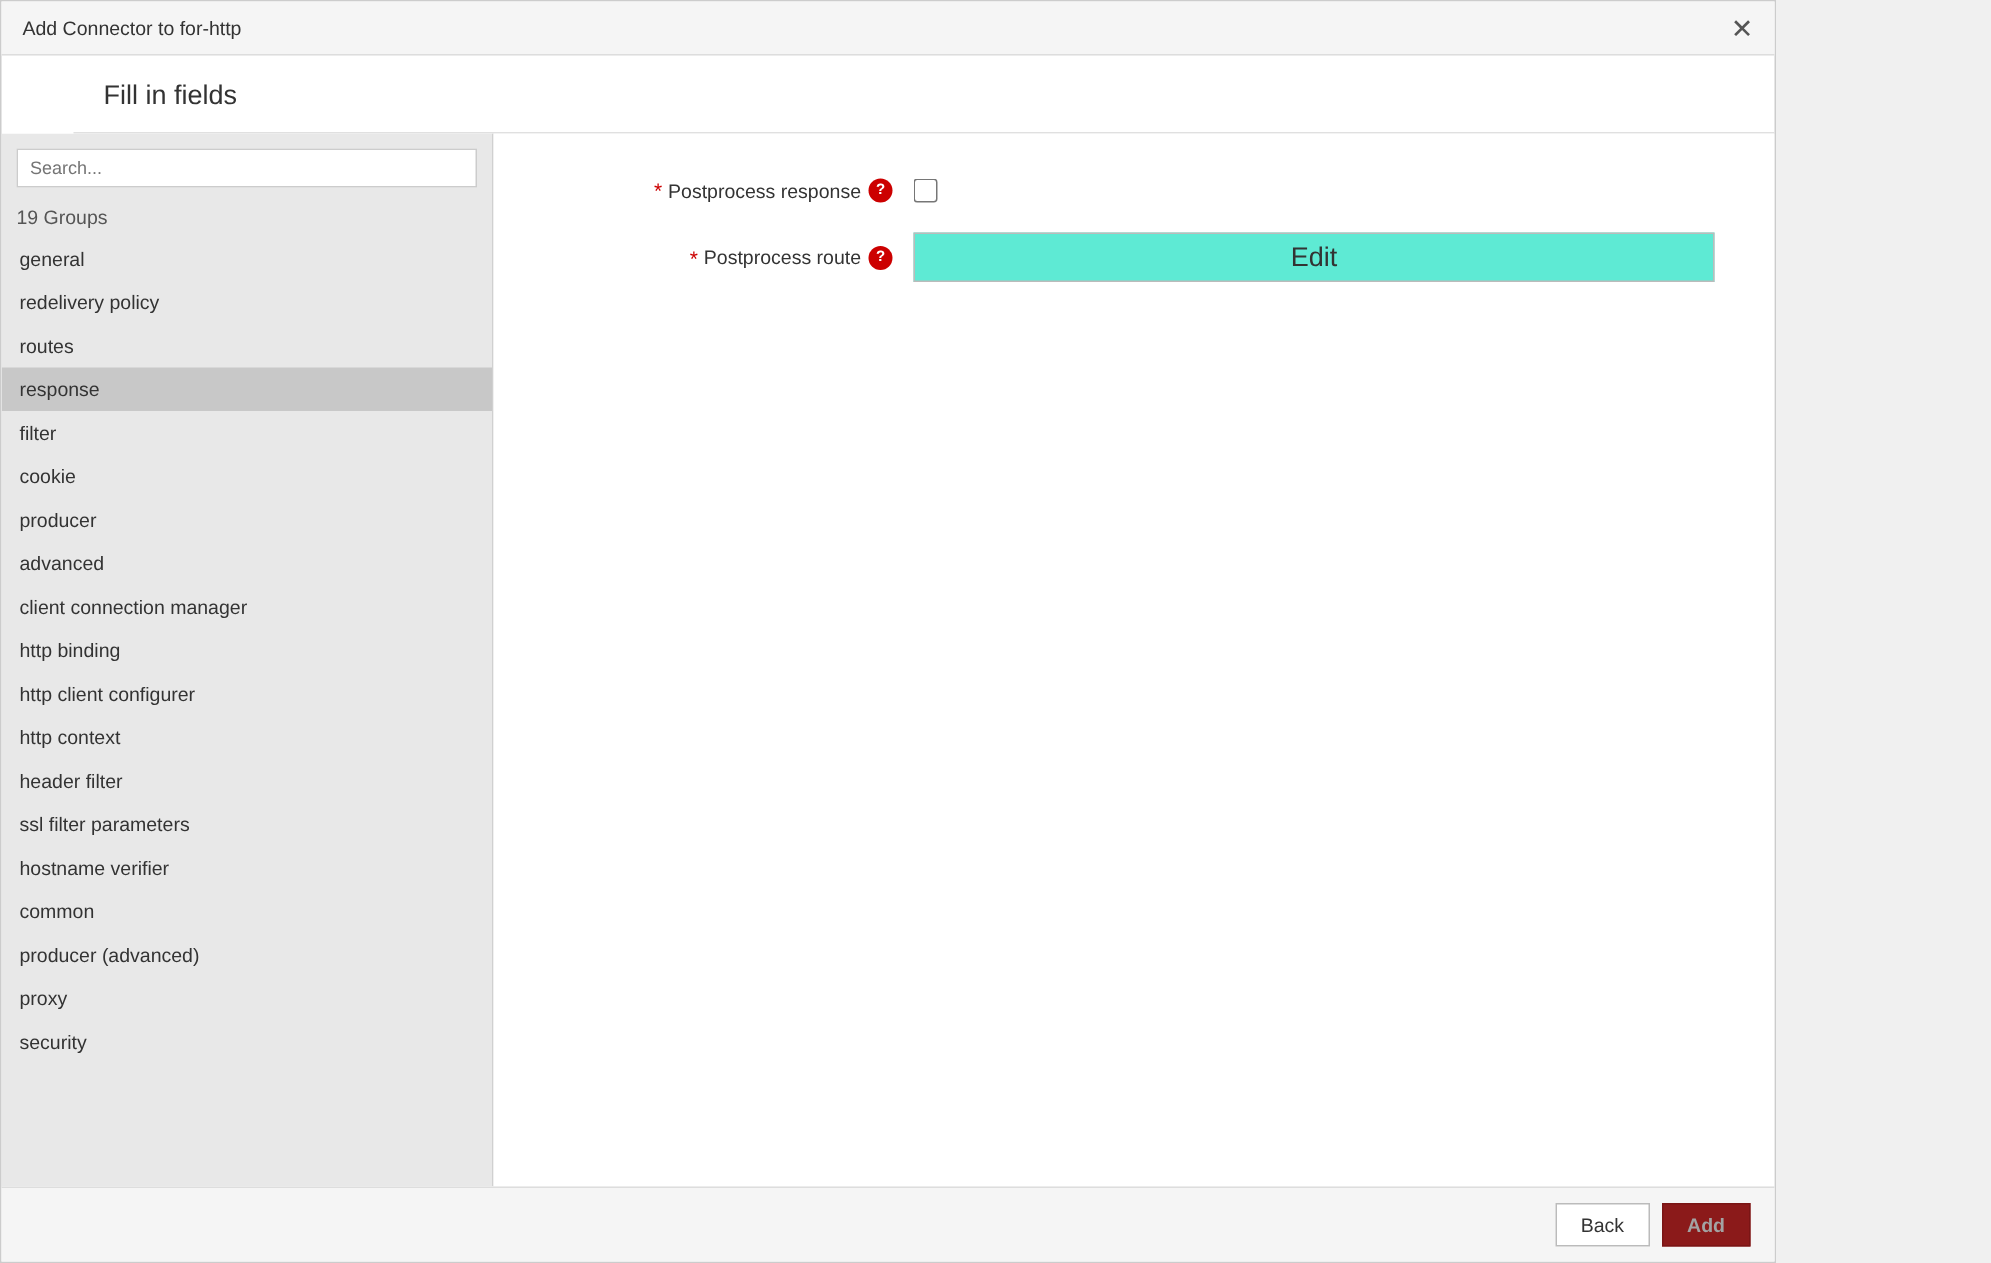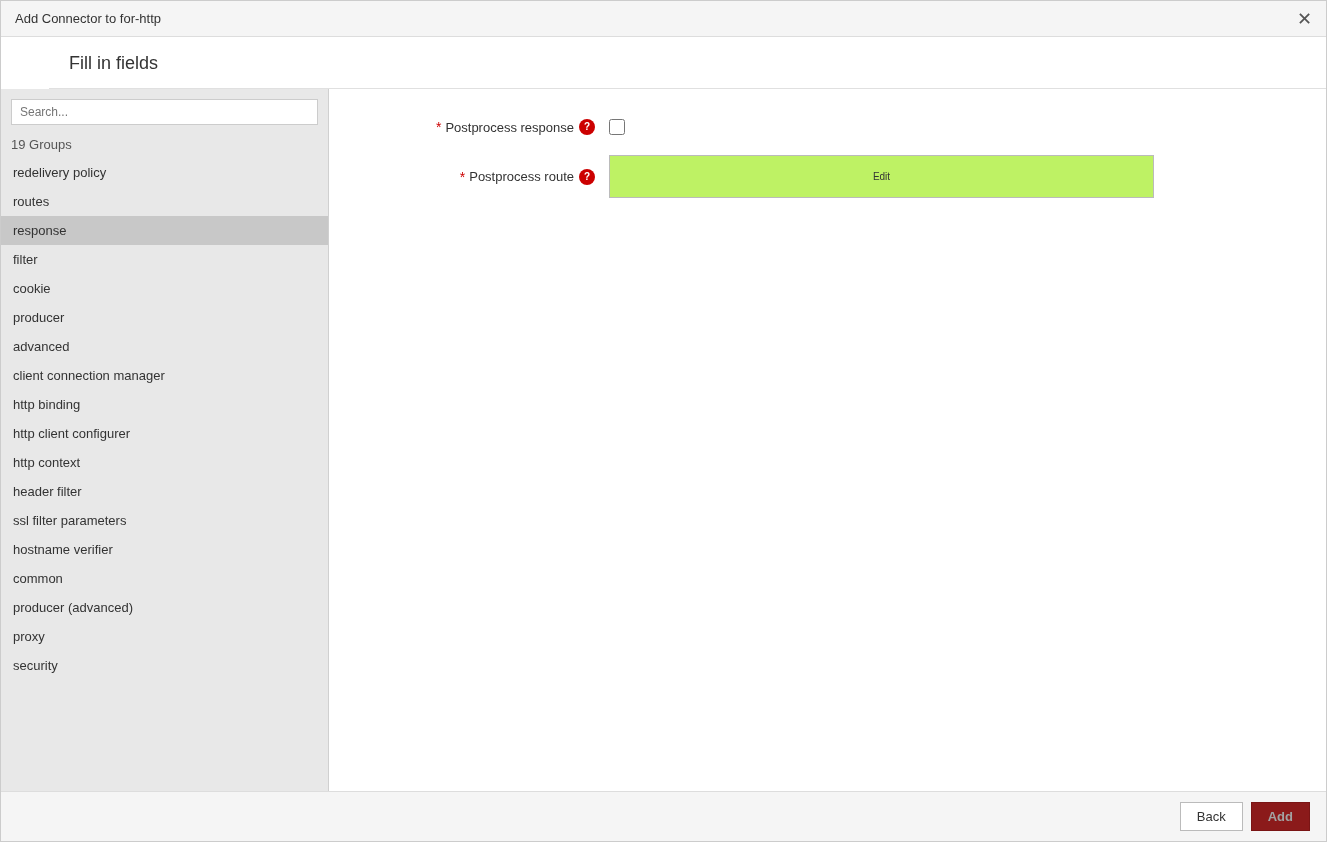--- a/index.html
+++ b/index.html
@@ -1,19 +1,19 @@
 <!DOCTYPE html>
 <html><head>
   <meta charset="utf-8">
   <style>
     * { box-sizing: border-box; margin: 0; padding: 0; }
     body { font-family: Arial, sans-serif; font-size: 13px; background: #f0f0f0; color: #333; }
 
     .dialog {
-      width: 1327px;
+      width: 1184px;
       height: 842px;
       background: #fff;
       display: flex;
       flex-direction: column;
       border: 1px solid #ccc;
     }
 
     .dialog-header {
       display: flex;
       align-items: center;
@@ -144,24 +144,24 @@
     }
 
     .checkbox-field {
       width: 16px;
       height: 16px;
       cursor: pointer;
     }
 
     .edit-button {
       width: 545px;
-      padding: 15px 12px;
-      background: #bef264;
+      padding: 5px 12px;
+      background: #5eead4;
       border: 1px solid #bbb;
-      font-size: 10px;
+      font-size: 18px;
       color: #333;
       cursor: pointer;
       text-align: center;
     }
 
     .dialog-footer {
       display: flex;
       justify-content: flex-end;
       align-items: center;
       padding: 10px 16px;
@@ -203,20 +203,21 @@
   <div class="fill-in-fields-heading">Fill in fields</div>
 
   <div class="dialog-body">
 
     <div class="sidebar">
       <div class="search-container">
         <input class="search-input" type="text" placeholder="Search..." style="">
       </div>
       <div class="groups-count">19 Groups</div>
       <div class="sidebar-list" id="sidebar-list">
+          <div class="sidebar-item">general</div>
           <div class="sidebar-item">redelivery policy</div>
           <div class="sidebar-item">routes</div>
           <div class="sidebar-item active">response</div>
           <div class="sidebar-item">filter</div>
           <div class="sidebar-item">cookie</div>
           <div class="sidebar-item">producer</div>
           <div class="sidebar-item">advanced</div>
           <div class="sidebar-item">client connection manager</div>
           <div class="sidebar-item">http binding</div>
           <div class="sidebar-item">http client configurer</div>

